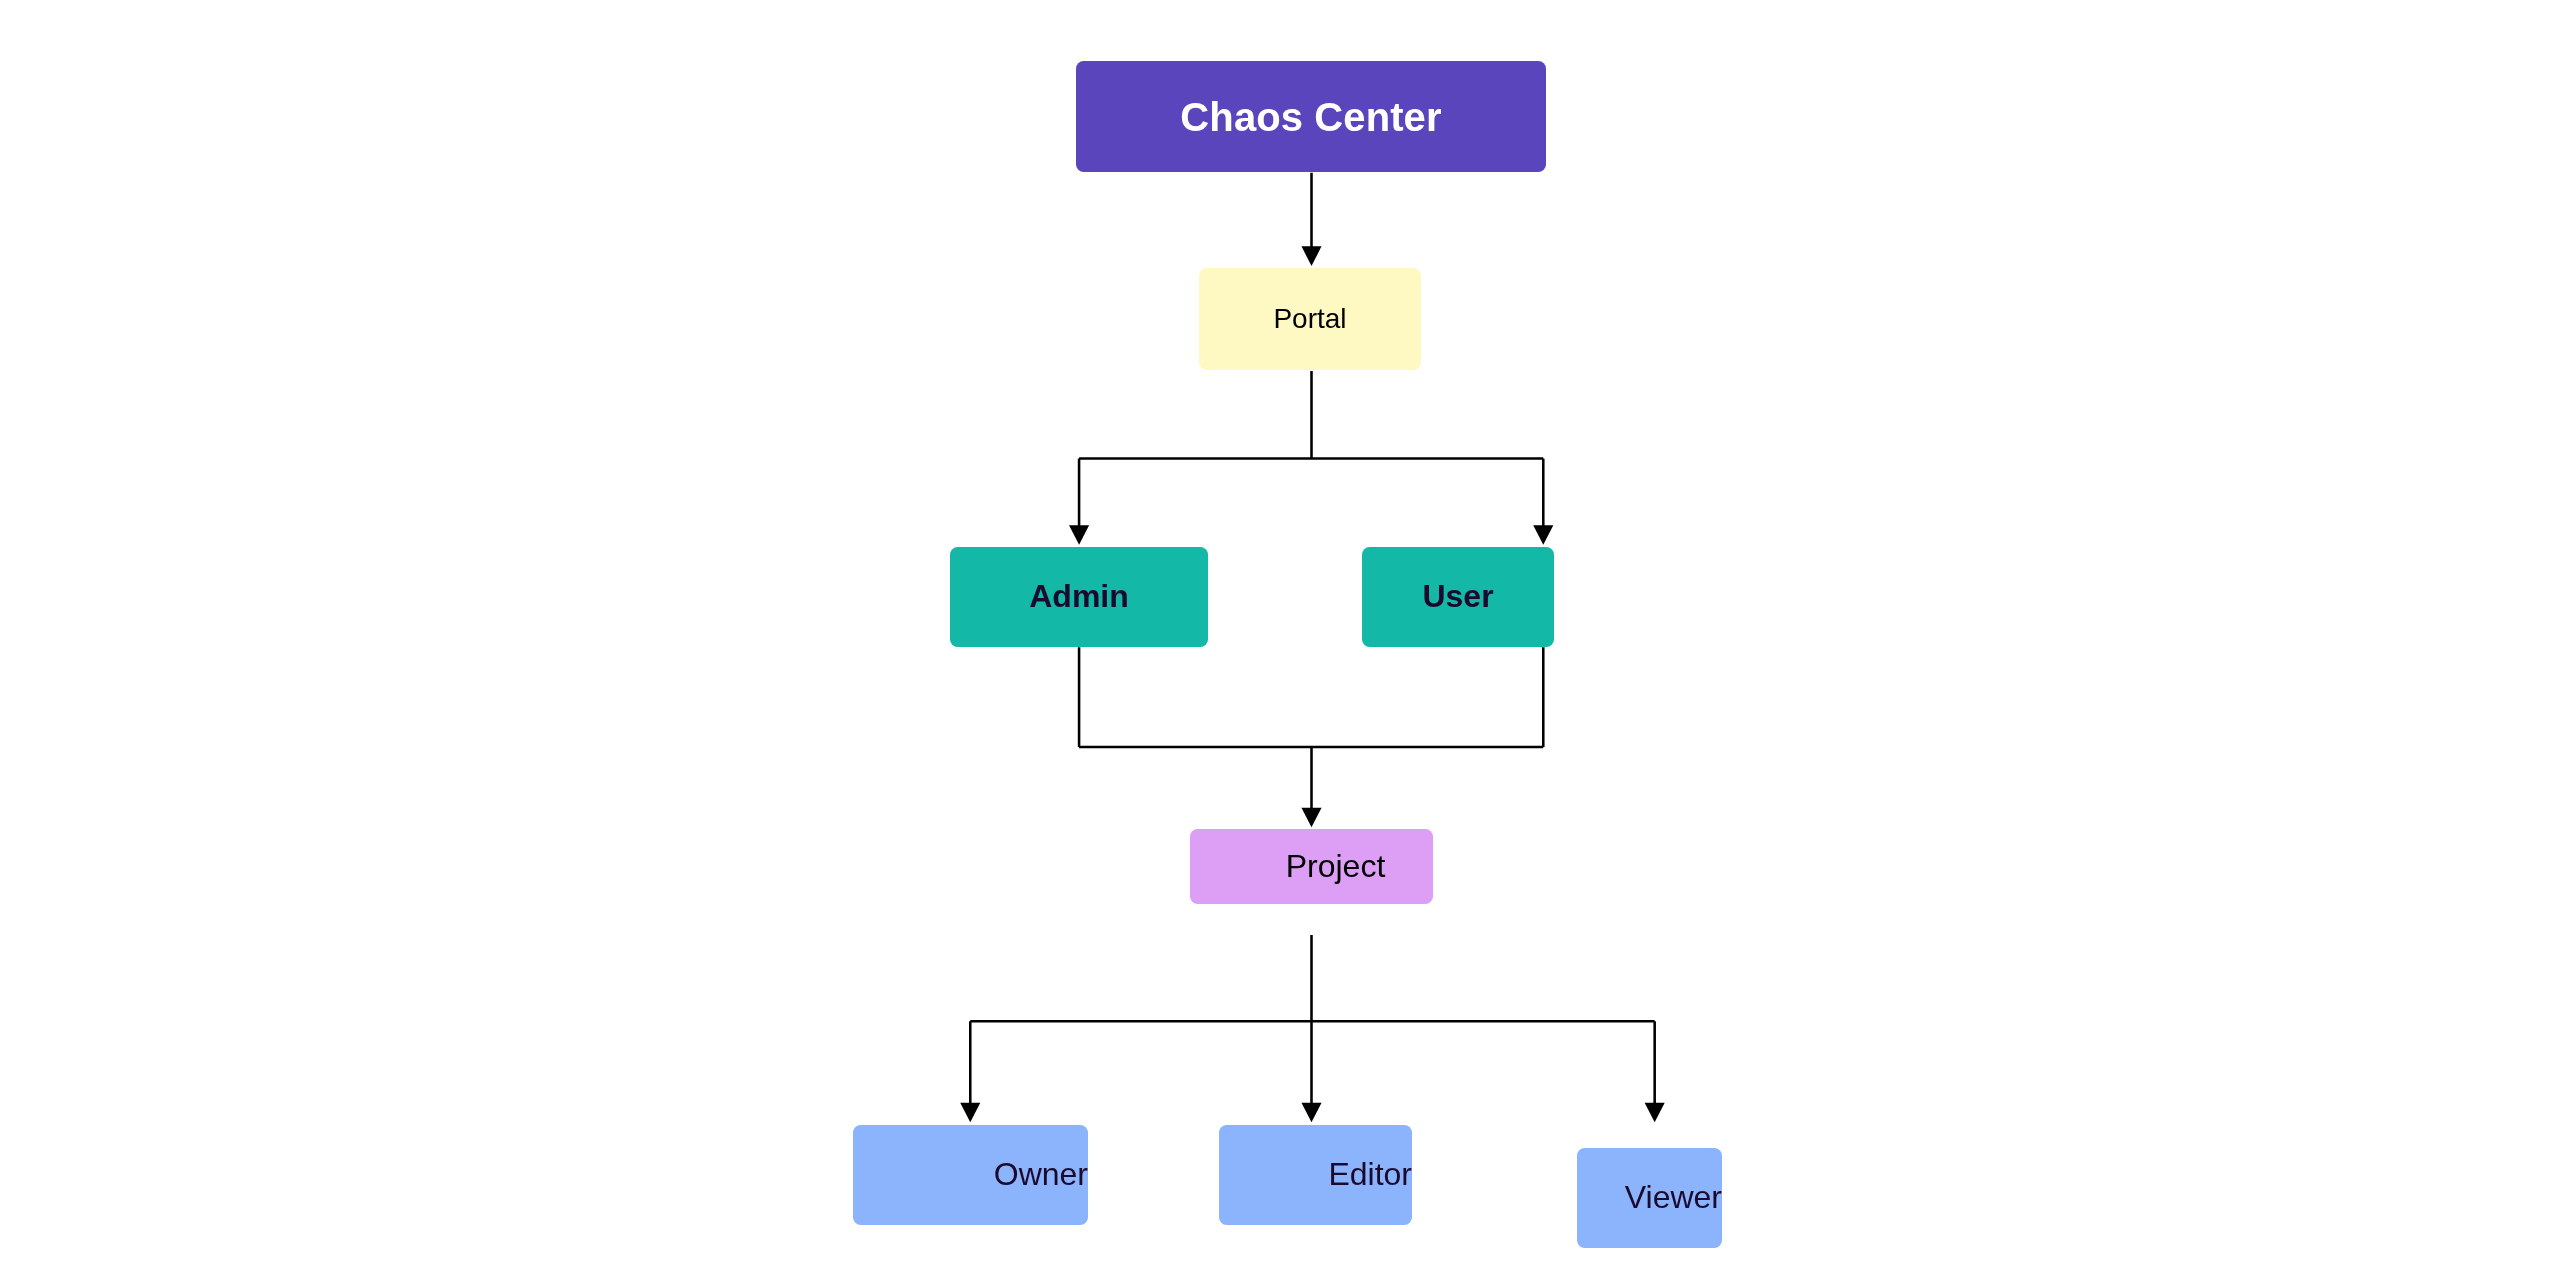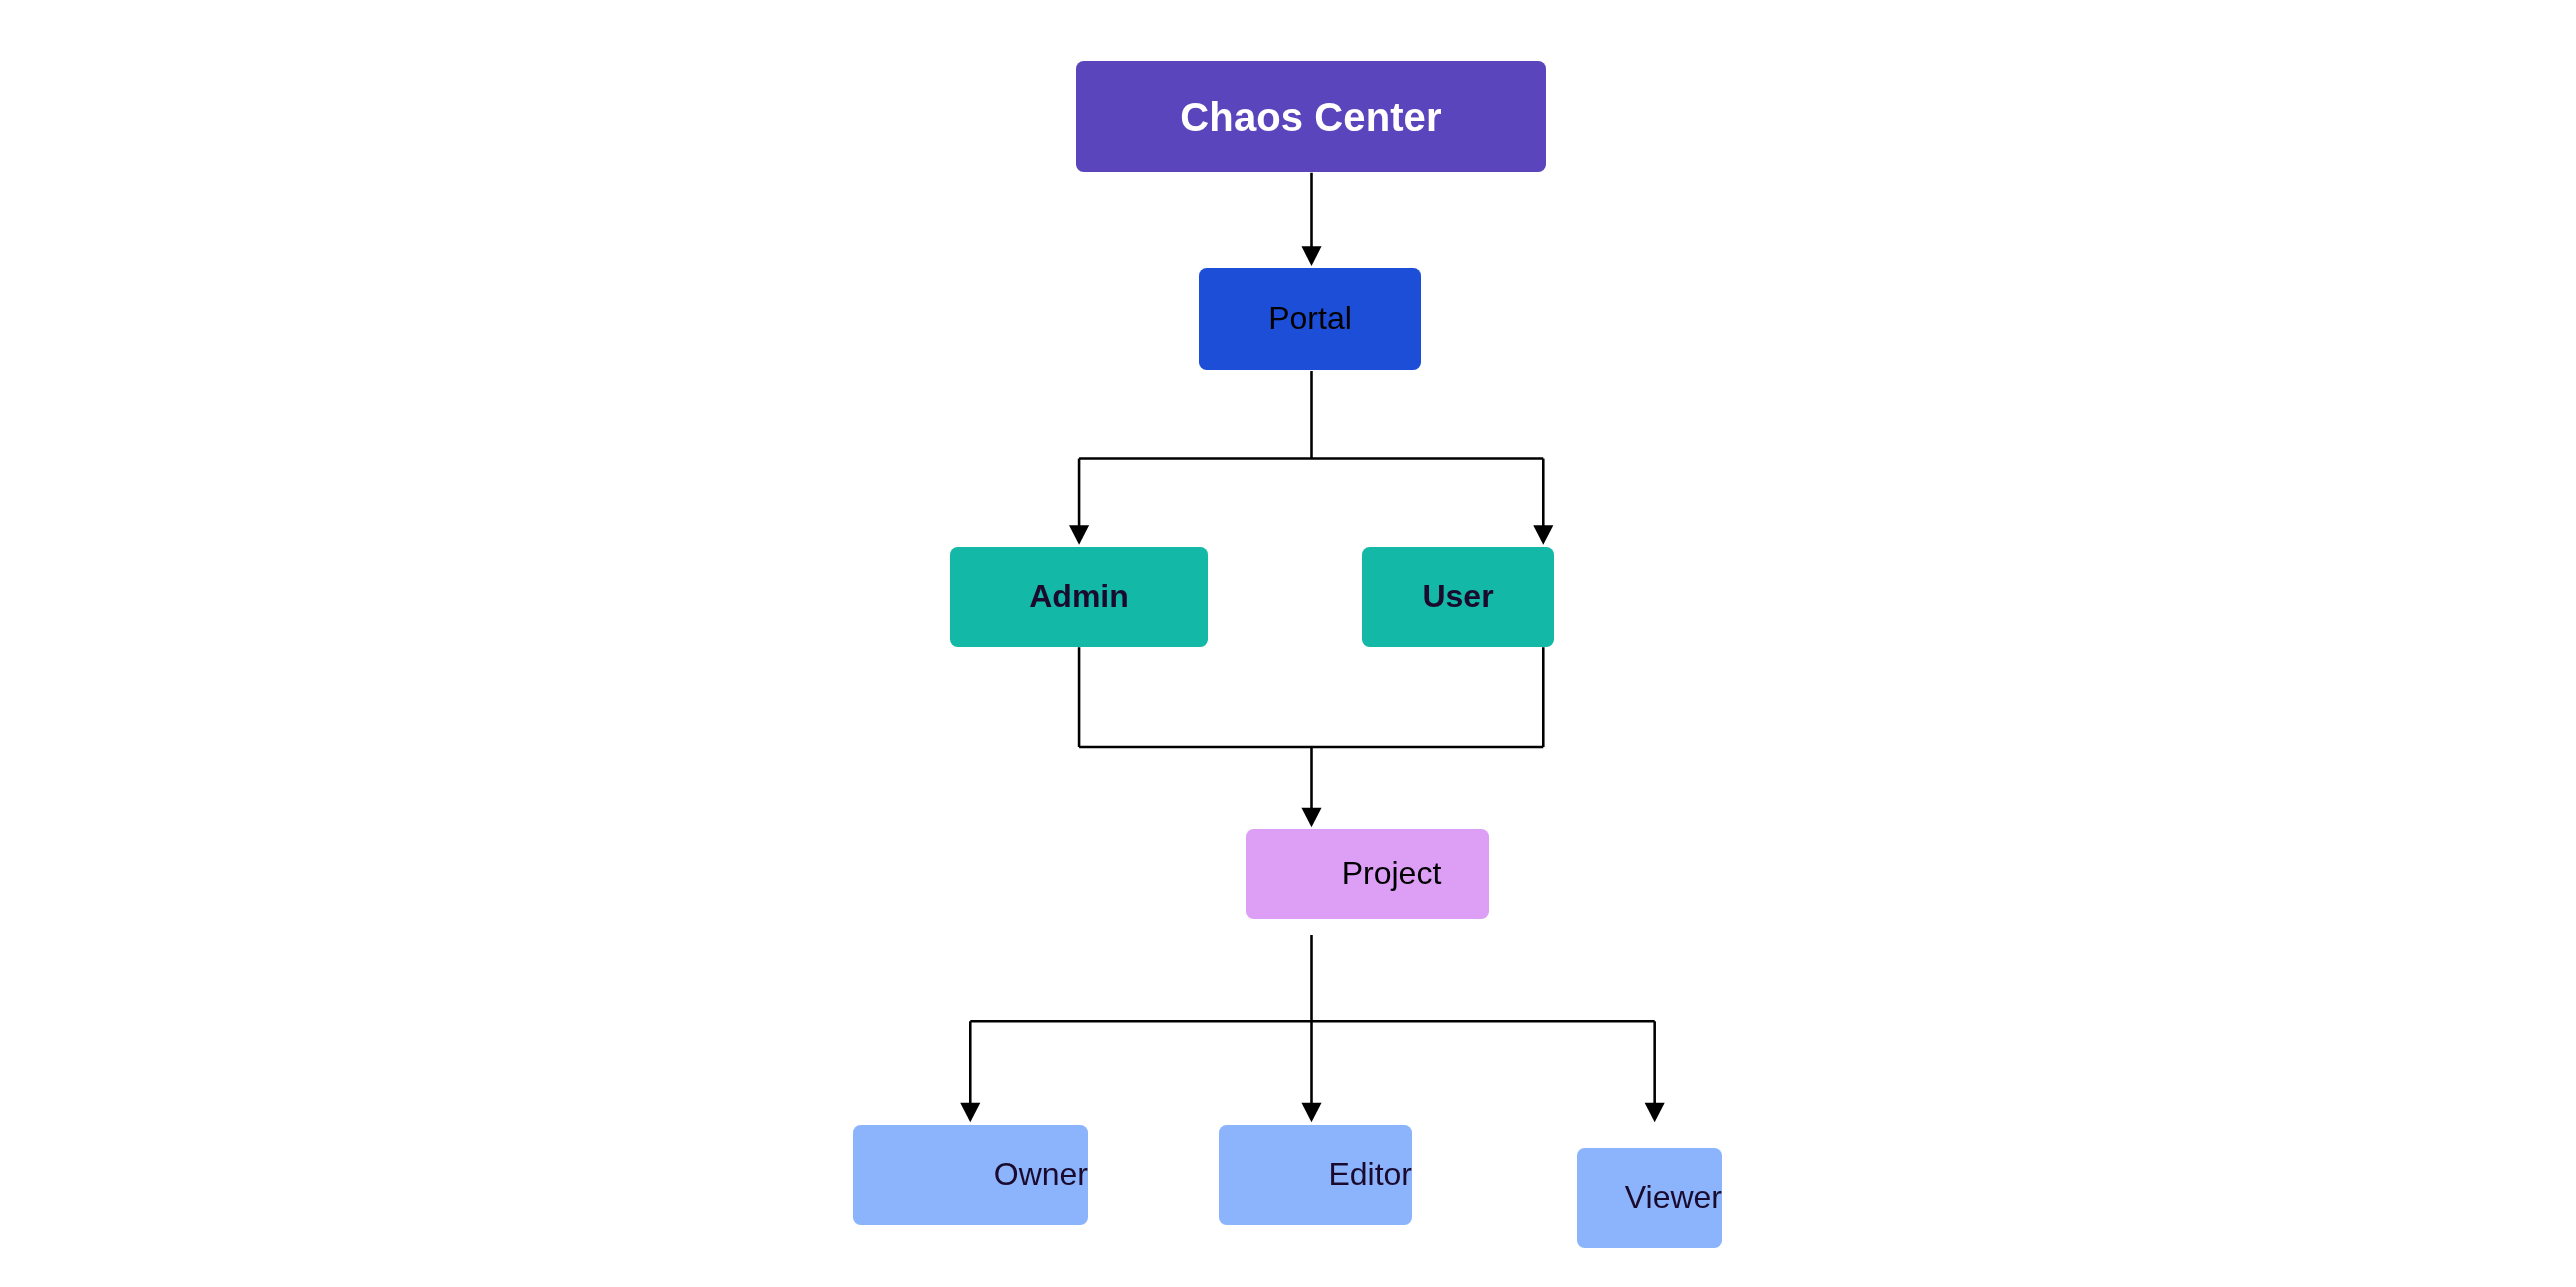--- a/index.html
+++ b/index.html
@@ -42,24 +42,24 @@
     display: block;
   }
   .node-root {
     background: #5b45bd;
     color: #ffffff;
     font-weight: bold;
     font-size: 40px;
     letter-spacing: 0.1px;
   }
   .node-portal {
-    background: #1d4ed8;
+    background: #fef9c3;
     color: #000000;
     font-weight: normal;
-    font-size: 32px;
+    font-size: 28px;
   }
   .node-role {
     background: #14b8a6;
     color: #1a0b2e;
     font-weight: bold;
     font-size: 32px;
   }
   .node-project {
     background: #dd9ef5;
     color: #000000;
@@ -121,21 +121,21 @@
   </div>
 
   <div class="node node-role" style="left:950px; top:547px; width:258px; height:100px;">
     <span class="node-label">Admin</span>
   </div>
 
   <div class="node node-role" style="left:1362px; top:547px; width:192px; height:100px;">
     <span class="node-label">User</span>
   </div>
 
-  <div class="node node-project" style="left:1246px; top:829px; width:243px; height:90px;padding-left:48px;">
+  <div class="node node-project" style="left:1190px; top:829px; width:243px; height:75px;padding-left:48px;">
     <span class="node-label">Project</span>
   </div>
 
   <div class="node node-perm" style="left:853px; top:1125px; width:235px; height:100px;">
     <span class="node-label">Owner</span>
   </div>
 
   <div class="node node-perm" style="left:1219px; top:1125px; width:193px; height:100px;">
     <span class="node-label">Editor</span>
   </div>

